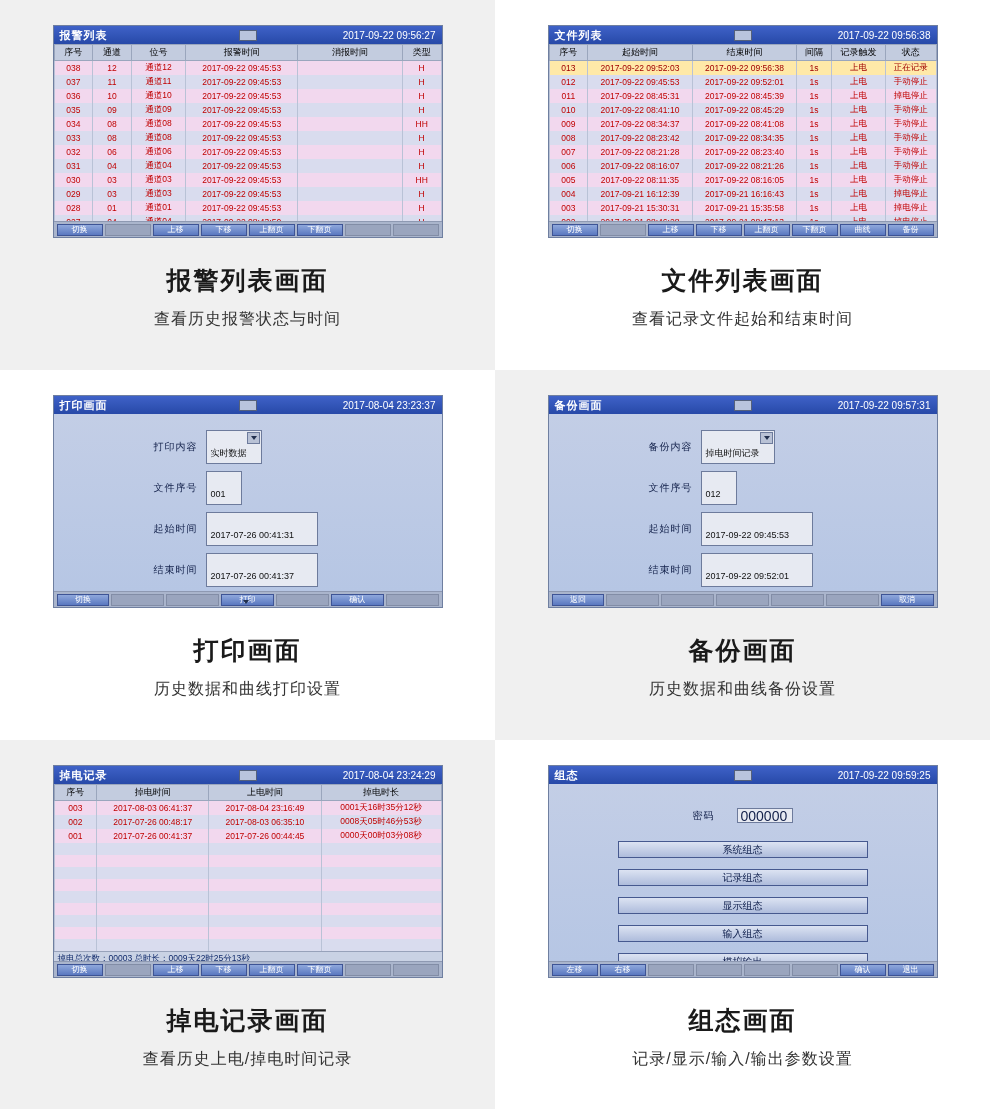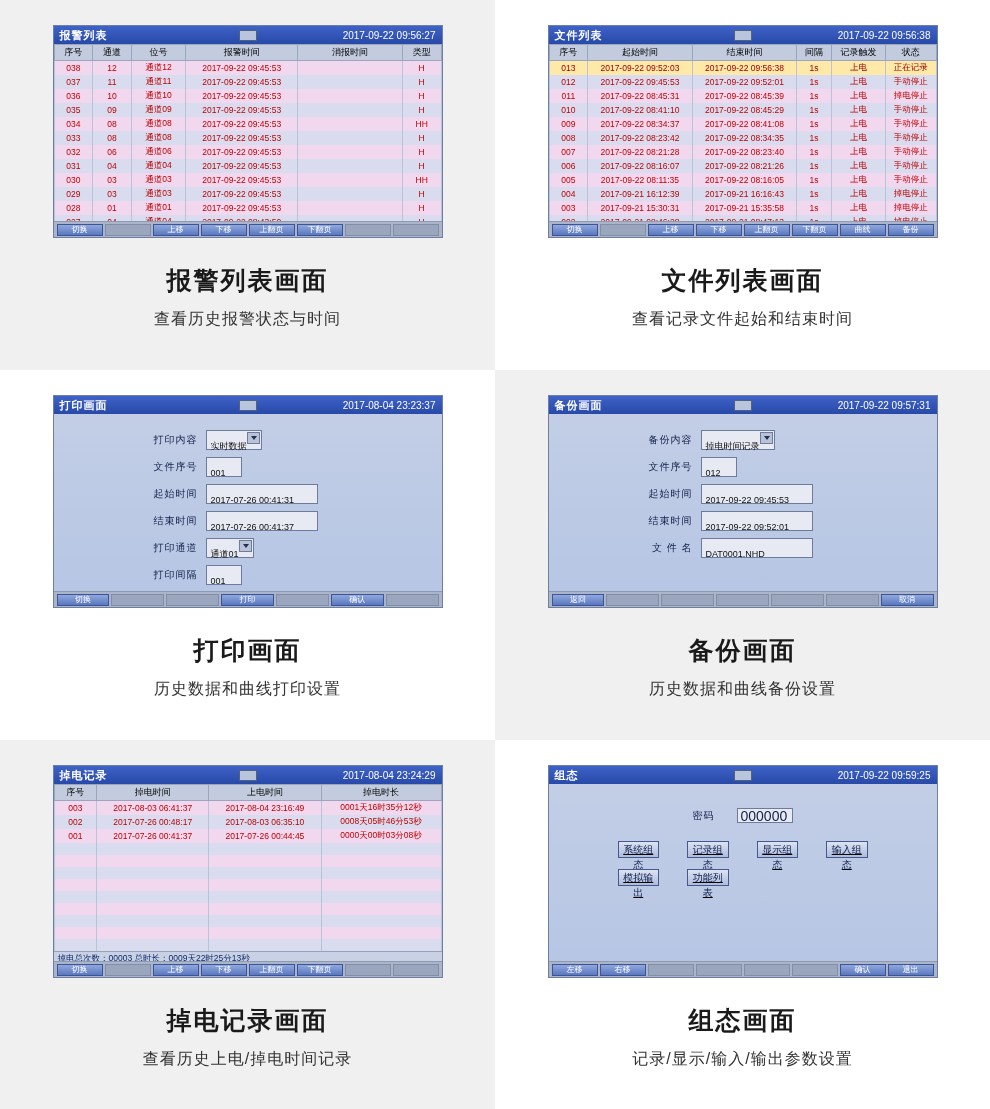--- a/index.html
+++ b/index.html
@@ -143,21 +143,21 @@
     font-size: 10px;
     color: #12204a;
   }
   .flabel { width: 66px; text-align: right; margin-right: 8px; letter-spacing:1px;}
   .fval {
     background: #e7eaf2;
     border: 1px solid #6d7b9c;
     height: 14px;
     line-height: 13px;
     font-size: 9px;
-    padding: 9px 4px;
+    padding: 16px 4px;
     color: #101010;
     min-width: 36px;
     display: inline-block;
   }
   .fval.wide { min-width: 112px; }
   .fval.sel { padding-right: 14px; position: relative; }
   .fval.sel:after {
     content: "";
     position: absolute;
     right: 1px; top: 1px;
@@ -197,24 +197,23 @@
     line-height: 14px;
     width: 56px;
     font-size: 14px;
     text-align: left;
     padding: 0 3px;
   }
   .cfgbtns {
     margin: 18px auto 0;
     width: 250px;
     display: grid;
-    grid-template-columns: 1fr 1fr 1fr 1fr;
+    grid-template-columns: 1fr;
     row-gap: 11px;
     column-gap: 28px;
-    text-decoration: underline;
   }
   .cfgbtn {
     height: 17px;
     background: linear-gradient(#dce3f2, #aebcdc);
     border: 1px solid #46598f;
     font-size: 10px;
     line-height: 15px;
     text-align: center;
     color: #0c1c4a;
   }

